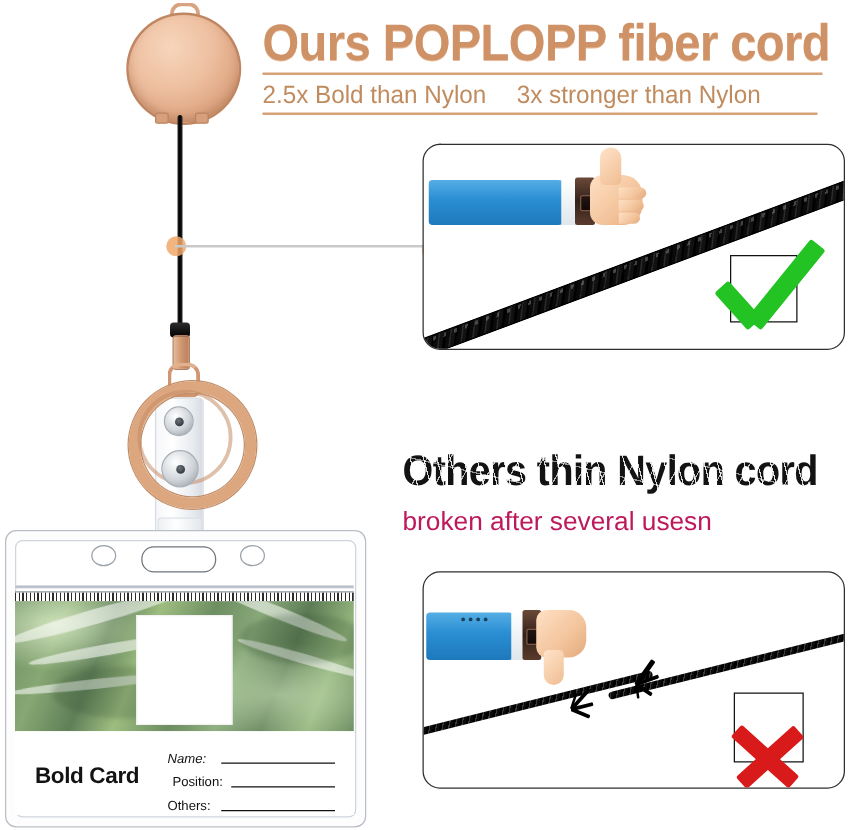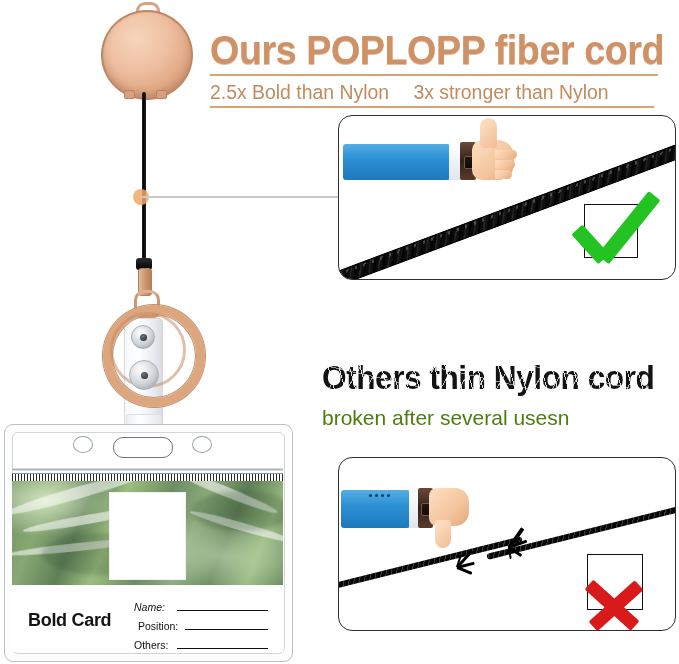--- a/index.html
+++ b/index.html
@@ -1,21 +1,21 @@
 <!DOCTYPE html>
 <html><head>
 <meta charset="utf-8">
 <style>
   html,body{margin:0;padding:0;background:#fff;}
   body{width:679px;height:664px;position:relative;overflow:hidden;
        font-family:"Liberation Sans","DejaVu Sans",sans-serif;}
   .stage{position:absolute;inset:0;width:679px;height:664px;background:#fff;}
 
   
-  .headline{position:absolute;left:210px;top:12px;width:462px;margin-top:16px;}
+  .headline{position:absolute;left:210px;top:12px;width:462px;}
   .headline .h1{
     font-family:"Liberation Sans","DejaVu Sans",sans-serif;
     font-weight:700;font-size:41px;line-height:44px;letter-spacing:-0.5px;
     color:#cf9266;white-space:nowrap;
     transform:scaleX(0.92);transform-origin:left center;
     text-shadow:0 1px 0 #e7bb9c;
   }
   .headline .rule{height:2px;background:#d6a277;margin-top:2px;width:448px;}
   .headline .h2{
     font-size:20px;line-height:26px;color:#c08b5f;white-space:nowrap;
@@ -31,21 +31,21 @@
     transform-origin:left center;position:relative;
   }
   .others .o1 .grunge{
     position:absolute;inset:0;pointer-events:none;
     background:
       repeating-linear-gradient(74deg, rgba(255,255,255,0) 0 3px, rgba(255,255,255,.85) 3px 4px, rgba(255,255,255,0) 4px 11px),
       repeating-linear-gradient(-58deg, rgba(255,255,255,0) 0 5px, rgba(255,255,255,.7) 5px 6px, rgba(255,255,255,0) 6px 17px),
       repeating-linear-gradient(12deg, rgba(255,255,255,0) 0 7px, rgba(255,255,255,.55) 7px 8px, rgba(255,255,255,0) 8px 23px);
     mix-blend-mode:screen;
   }
-  .others .o2{font-size:21px;line-height:28px;color:#4d7c0f;margin-top:8px;white-space:nowrap;}
+  .others .o2{font-size:21px;line-height:28px;color:#be185d;margin-top:8px;white-space:nowrap;}
 
   
   .panel{position:absolute;border:1.4px solid #2f2f2f;border-radius:14px;background:#fff;overflow:hidden;}
   #panel-good{left:338px;top:115px;width:336px;height:163px;}
   #panel-bad{left:338px;top:457px;width:336px;height:172px;}
 
   
   .cord-good{
     position:absolute;left:-6%;top:54%;width:118%;height:15px;
     background:

